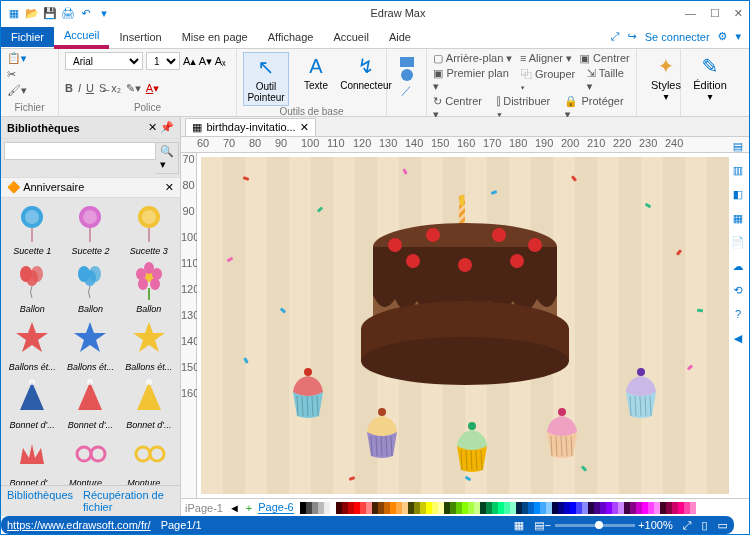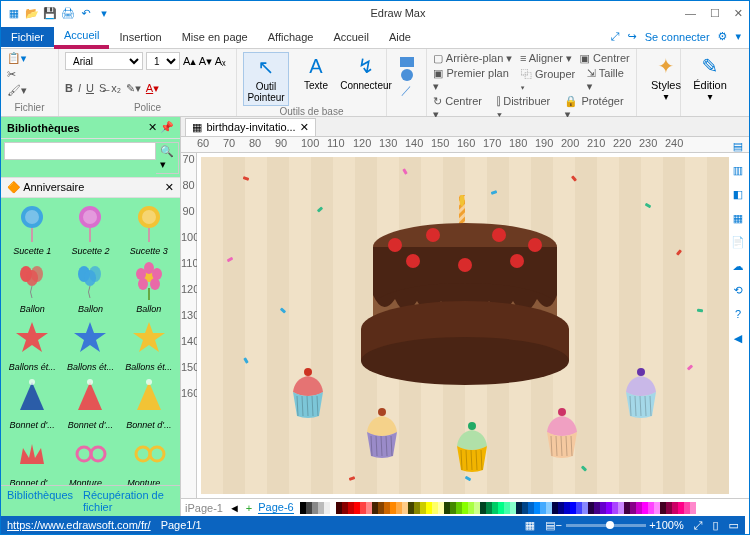--- a/index.html
+++ b/index.html
@@ -22,21 +22,21 @@
 .btncol{display:flex;flex-direction:column;gap:2px;align-items:center;justify-content:center;padding:2px 4px;min-width:46px;}
 .btncol .ico{width:20px;height:20px;color:#0078d4;display:flex;align-items:center;justify-content:center;font-size:16px;}
 .btncol.big .ico{width:24px;height:24px;font-size:20px;}
 .btncol.sel{background:#e3edf9;border:1px solid #a8c8e8;}
 .small{font-size:10px;line-height:11px;text-align:center;}
 .fontrow{display:flex;gap:3px;align-items:center;}
 .fontrow select,.fontrow .sel{height:18px;border:1px solid #ccc;background:#fff;font-size:10px;padding:0 3px;}
 .iconrow{display:flex;gap:5px;color:#555;}
 .iconrow span{cursor:pointer;}
 .mainarea{position:absolute;top:116px;bottom:18px;left:0;right:0;display:flex;}
-.libpanel{width:180px;border-right:1px solid #ccc;display:flex;flex-direction:column;background:#86efac;}
+.libpanel{width:180px;border-right:1px solid #ccc;display:flex;flex-direction:column;background:#e5e5e5;}
 .libhead{padding:4px 6px;display:flex;align-items:center;justify-content:space-between;border-bottom:1px solid #ddd;}
 .libsearch{padding:3px;display:flex;}
 .libsearch input{flex:1;border:1px solid #ccc;height:18px;padding:0 4px;}
 .libcat{background:#f3f3f3;border-top:1px solid #ddd;border-bottom:1px solid #ddd;padding:3px 6px;display:flex;justify-content:space-between;align-items:center;}
 .libgrid{flex:1;overflow:auto;padding:4px;display:grid;grid-template-columns:repeat(3,1fr);gap:4px;font-style:italic;}
 .libitem{display:flex;flex-direction:column;align-items:center;gap:2px;}
 .libitem .thumb{width:42px;height:42px;display:flex;align-items:center;justify-content:center;}
 .libitem .cap{font-size:9px;text-align:center;white-space:nowrap;overflow:hidden;text-overflow:ellipsis;width:52px;}
 .libtabs{border-top:1px solid #ccc;padding:3px 6px;font-size:10px;color:#0078d4;display:flex;gap:10px;}
 .canvaswrap{flex:1;display:flex;flex-direction:column;position:relative;}
@@ -51,21 +51,21 @@
 .art{position:absolute;left:4px;top:4px;right:20px;bottom:4px;background:#f0e1c7;overflow:hidden;}
 .stripes{position:absolute;inset:0;background:repeating-linear-gradient(90deg,#f0e1c7 0 22px,#e9d9bd 22px 44px);}
 .confetti{position:absolute;width:6px;height:3px;border-radius:1px;}
 .cake{position:absolute;left:50%;top:38px;transform:translateX(-50%);}
 .cupcake{position:absolute;width:46px;}
 .sidetools{position:absolute;right:0;top:136px;width:22px;display:flex;flex-direction:column;gap:6px;align-items:center;}
 .sidetools span{width:18px;height:18px;color:#0078d4;display:flex;align-items:center;justify-content:center;}
 .pagebar{height:18px;border-top:1px solid #ccc;display:flex;align-items:center;gap:6px;padding:0 4px;font-size:10px;}
 .swatches{flex:1;height:12px;display:flex;overflow:hidden;}
 .swatches span{width:6px;height:12px;}
-.statusbar{position:absolute;bottom:0;left:0;right:4px;height:18px;background:#0b64c0;color:#fff;display:flex;align-items:center;padding:0 6px;font-size:10px;gap:10px;}
+.statusbar{position:absolute;bottom:0;left:0;right:15px;height:18px;background:#0b64c0;color:#fff;display:flex;align-items:center;padding:0 6px;font-size:10px;gap:10px;border-radius:8px;}
 .statusbar .sp{flex:1;}
 .slider{width:80px;height:3px;background:#6aa0d8;position:relative;}
 .slider .knob{position:absolute;left:40px;top:-3px;width:8px;height:8px;background:#fff;border-radius:50%;}
 svg{display:block;}
 </style>
 </head>
 <body>
 
 <div class="titlebar">
   <div class="qat">

